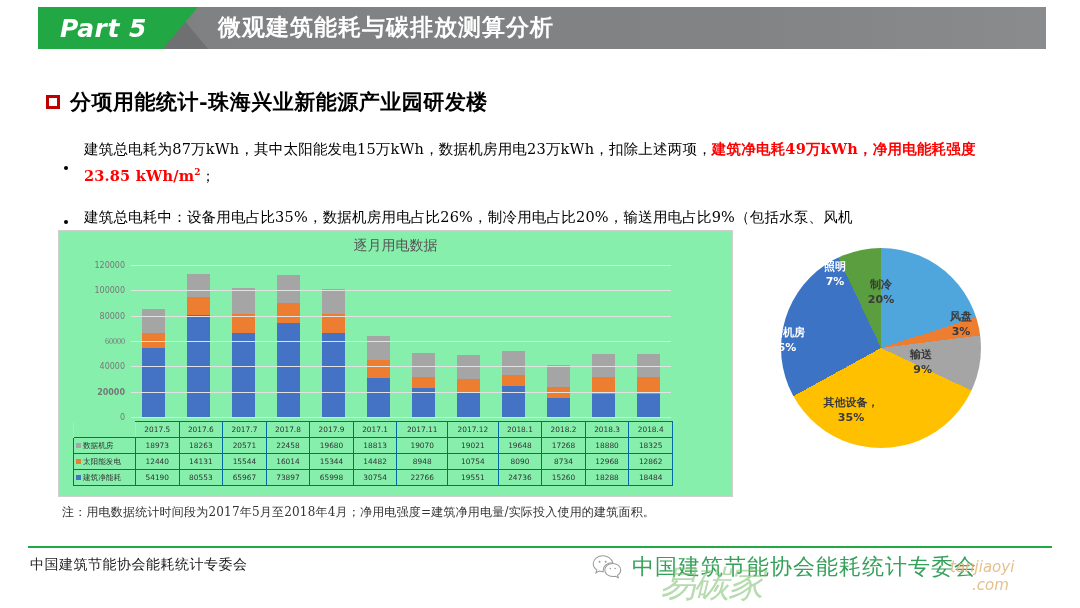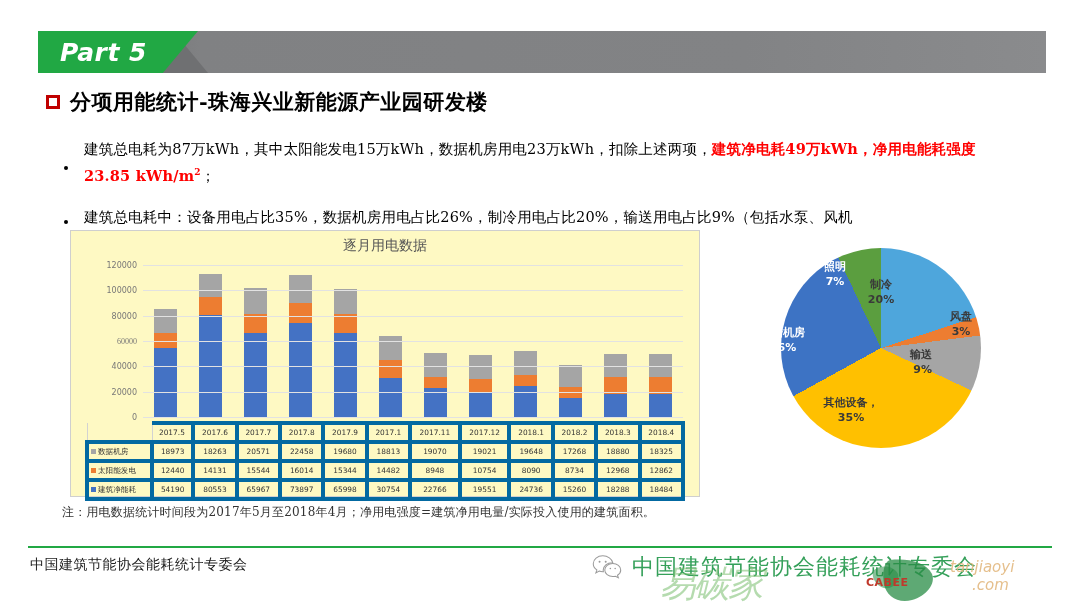--- a/index.html
+++ b/index.html
@@ -5,21 +5,21 @@
   html,body{margin:0;padding:0;}
   body{
     width:1080px;height:608px;
     background:#ffffff;
     font-family:"Liberation Serif",serif;
     overflow:hidden;
     position:relative;
   }
   
   .banner{
-    position:absolute;left:38px;top:31px;width:1008px;height:42px;
+    position:absolute;left:38px;top:7px;width:1008px;height:42px;
   }
   .banner-gray{
     position:absolute;left:0;top:0;width:100%;height:100%;
     background:linear-gradient(90deg,#6f7072 0%,#757678 9%,#808183 16%,#828385 70%,#8a8b8d 100%);
   }
   .banner-gray-notch{
     position:absolute;left:110px;top:0;width:60px;height:100%;
     background:#6f7072;
     clip-path:polygon(0 0,42% 0,100% 100%,0 100%);
   }
@@ -60,22 +60,22 @@
     margin:10px 16px 0 6px;
   }
   .bullet-text{
     font-family:"DejaVu Serif",serif;font-size:14.5px;color:#000;
     line-height:1.85;letter-spacing:0.2px;
   }
   .red{color:#ff0000;font-weight:bold;}
   .sup{font-size:9px;vertical-align:super;}
   
   .chart-panel{
-    position:absolute;left:70px;top:230px;width:628px;height:265px;
-    background:#fef9c3;border:1px solid #cfcfcf;
+    position:absolute;left:58px;top:230px;width:628px;height:265px;
+    background:#86efac;border:1px solid #cfcfcf;padding-left:45px;
   }
   .chart-title{
     position:absolute;left:0;top:6px;width:100%;text-align:center;
     font-family:"DejaVu Serif",serif;font-size:14px;color:#555;
   }
   .plot{
     position:absolute;left:72px;top:34px;width:540px;height:152px;
   }
   .gridline{
     position:absolute;left:0;width:100%;height:1px;background:#e2e2e2;
@@ -92,21 +92,21 @@
   .bar{width:52%;display:flex;flex-direction:column;justify-content:flex-end;}
   .seg-gray{background:#a5a5a5;}
   .seg-orange{background:#ed7d31;}
   .seg-blue{background:#4472c4;}
   
   .dtable{
     position:absolute;left:14px;top:190px;width:600px;
     border-collapse:collapse;font-family:"DejaVu Sans",sans-serif;
   }
   .dtable td{
-    border:4px solid #0369a1;font-size:7.4px;color:#333;
+    border:1px solid #0369a1;font-size:7.4px;color:#333;
     text-align:center;height:15px;padding:0 1px;white-space:nowrap;
   }
   .dtable td.rowhead{
     text-align:left;padding-left:2px;font-size:7.6px;width:58px;
     font-family:"DejaVu Serif",serif;
   }
   .dtable tr.hdr td{border-left:1px solid #d2d2d2;}
   .dtable td.blank{border:none;}
   .lgsq{display:inline-block;width:5px;height:5px;margin-right:2px;vertical-align:middle;}
   
@@ -169,20 +169,21 @@
   }
 </style>
 </head>
 <body>
 
 <div class="banner">
   <div class="banner-gray"></div>
   <div class="banner-gray-notch"></div>
   <div class="banner-green"></div>
   <div class="banner-part">Part 5</div>
+  <div class="banner-title">微观建筑能耗与碳排放测算分析</div>
 </div>
 
 <div class="section-head">
   <span class="sq-bullet"></span>
   <span class="section-head-text">分项用能统计-珠海兴业新能源产业园研发楼</span>
 </div>
 
 <div class="bullets">
   <div class="bullet-row">
     <span class="dot"></span>
@@ -279,21 +280,21 @@
           <div class="bar">
             <div class="seg-gray" style="height: 23.2117px;"></div>
             <div class="seg-orange" style="height: 16.2919px;"></div>
             <div class="seg-blue" style="height: 23.4131px;"></div>
           </div>
         </div>
       </div>
   <div class="gridline" style="top: 152px;"></div>
       <div class="ylab" style="top: 152px;">0</div>
       <div class="gridline" style="top: 126.667px;"></div>
-      <div class="ylab" style="top: 126.667px;">20000</div>
+      <div class="ylab" style="top: 126.667px; font-weight: bold;">20000</div>
       <div class="gridline" style="top: 101.333px;"></div>
       <div class="ylab" style="top: 101.333px;">40000</div>
       <div class="gridline" style="top: 76px;"></div>
       <div class="ylab" style="top: 76px; font-family: Liberation Serif, serif;">60000</div>
       <div class="gridline" style="top: 50.6667px;"></div>
       <div class="ylab" style="top: 50.6667px;">80000</div>
       <div class="gridline" style="top: 25.3333px;"></div>
       <div class="ylab" style="top: 25.3333px; text-align: center;">100000</div>
       <div class="gridline" style="top: 0px;"></div>
       <div class="ylab" style="top: 0px;">120000</div>
@@ -387,22 +388,15 @@
     <circle cx="14.6" cy="8.4" r="1.05" fill="#9a9a9a"></circle>
     <path d="M30.8 17.3c0-3.9-3.9-7-8.6-7s-8.6 3.1-8.6 7 3.9 7 8.6 7c1 0 2-.1 2.9-.4l3.1 1.6-.9-2.6c2.1-1.3 3.5-3.3 3.5-5.6z" fill="none" stroke="#9a9a9a" stroke-width="1.1"></path>
     <circle cx="19.6" cy="15.6" r="0.85" fill="#9a9a9a"></circle>
     <circle cx="24.8" cy="15.6" r="0.85" fill="#9a9a9a"></circle>
   </svg>
   <span class="foot-right-text">中国建筑节能协会能耗统计专委会</span>
 </div>
 
 <div class="wm">
   <div class="wm-text">易碳家</div>
-  <div class="wm-cabee">
-    <svg viewBox="0 0 96 50" width="96" height="50">
-      <path d="M30 4 C48 2 66 6 72 18 C76 28 66 40 52 44 C38 48 26 40 24 28 C22 16 24 6 30 4 Z" fill="rgba(40,140,70,0.75)"></path>
-      <path d="M14 14 C22 8 34 10 38 18 C40 26 32 34 24 32 C16 30 10 20 14 14 Z" fill="rgba(40,140,70,0.55)"></path>
-    </svg>
-    <div class="wm-cabee-txt">CABEE</div>
-  </div>
   <div class="wm-url">tanjiaoyi</div>
   <div class="wm-url2">.com</div>
 </div>
 
 </body></html>

